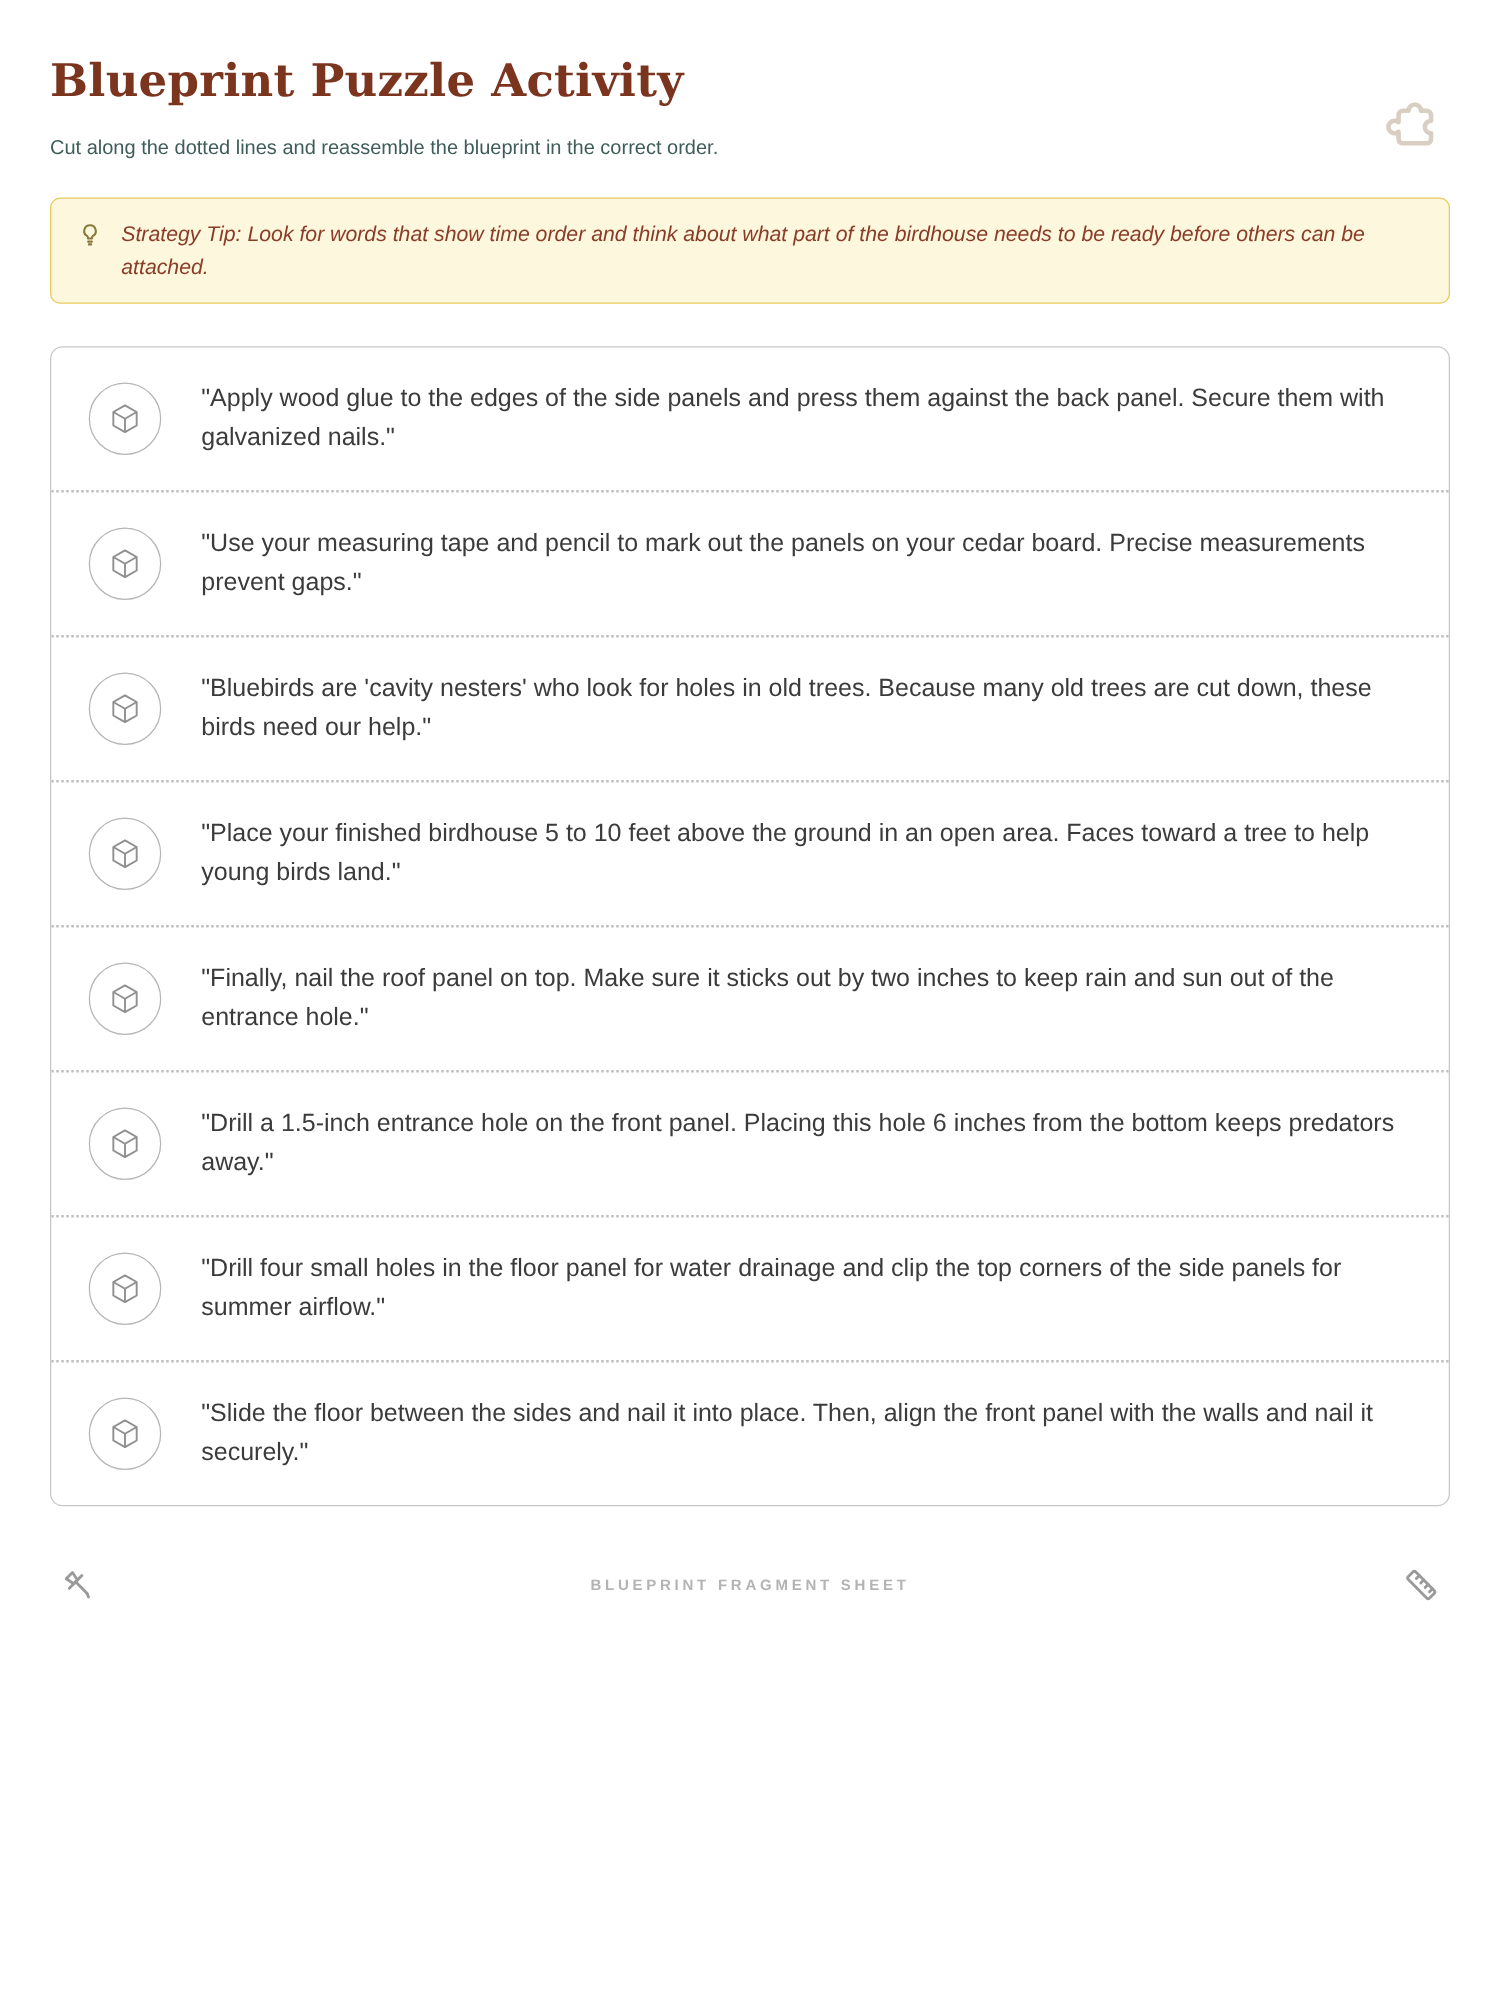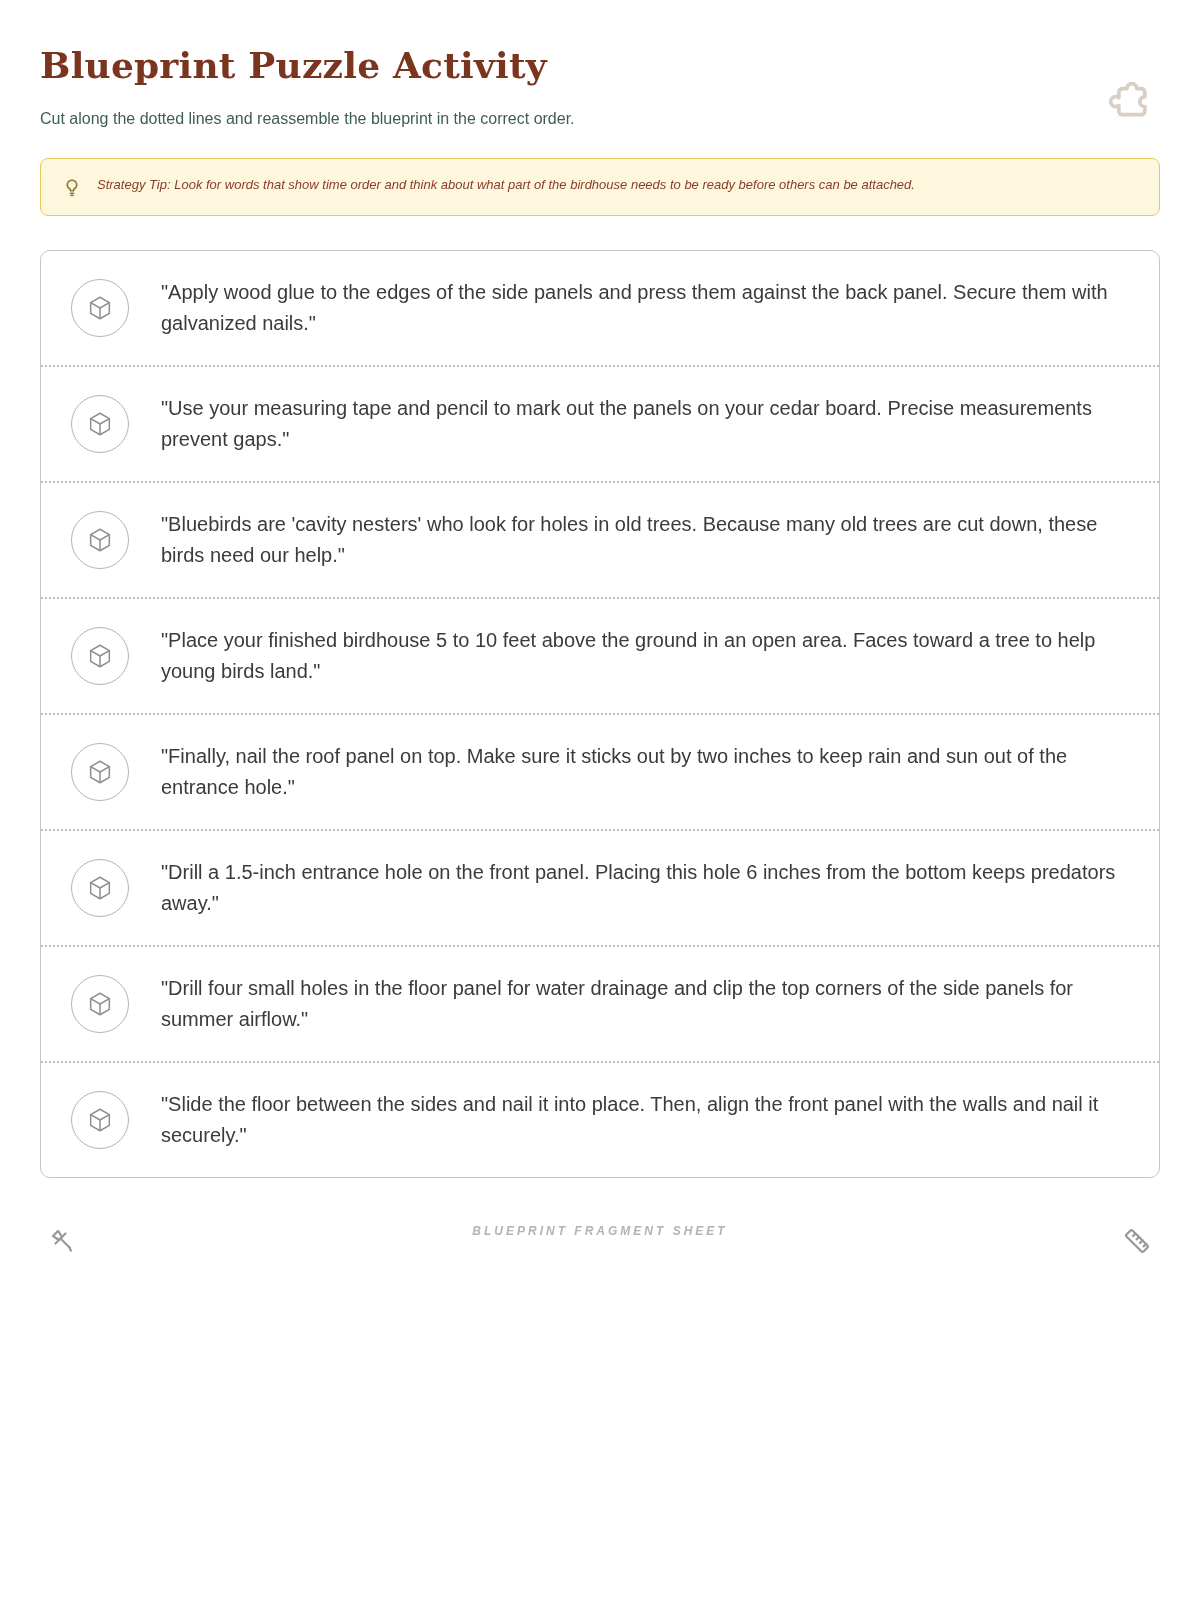--- a/index.html
+++ b/index.html
@@ -52,21 +52,21 @@
   }
   .tip-icon-wrap {
     width: 22px;
     height: 22px;
     flex-shrink: 0;
     margin-top: 2px;
     color: #8a7a3a;
   }
   .tip-text {
     font-style: italic;
-    font-size: 13px;
+    font-size: 17px;
     line-height: 1.5;
     color: #8a3c28;
   }
   
   .fragment-card {
     margin-top: 34px;
     border: 1.5px solid #c7c7c7;
     border-radius: 10px;
     background: #ffffff;
     overflow: hidden;
@@ -94,24 +94,23 @@
   .fragment-text {
     font-size: 20px;
     line-height: 1.55;
     color: #3b3b3b;
     max-width: 960px;
   }
   
   .footer-row {
     margin-top: 46px;
     display: flex;
-    align-items: flex-start;
+    align-items: center;
     justify-content: space-between;
     padding: 0 6px;
-    font-style: italic;
   }
   .footer-label {
     font-size: 12px;
     font-weight: bold;
     letter-spacing: 3px;
     color: #b3b3b3;
   }
   .footer-icon-wrap {
     width: 34px;
     height: 34px;

